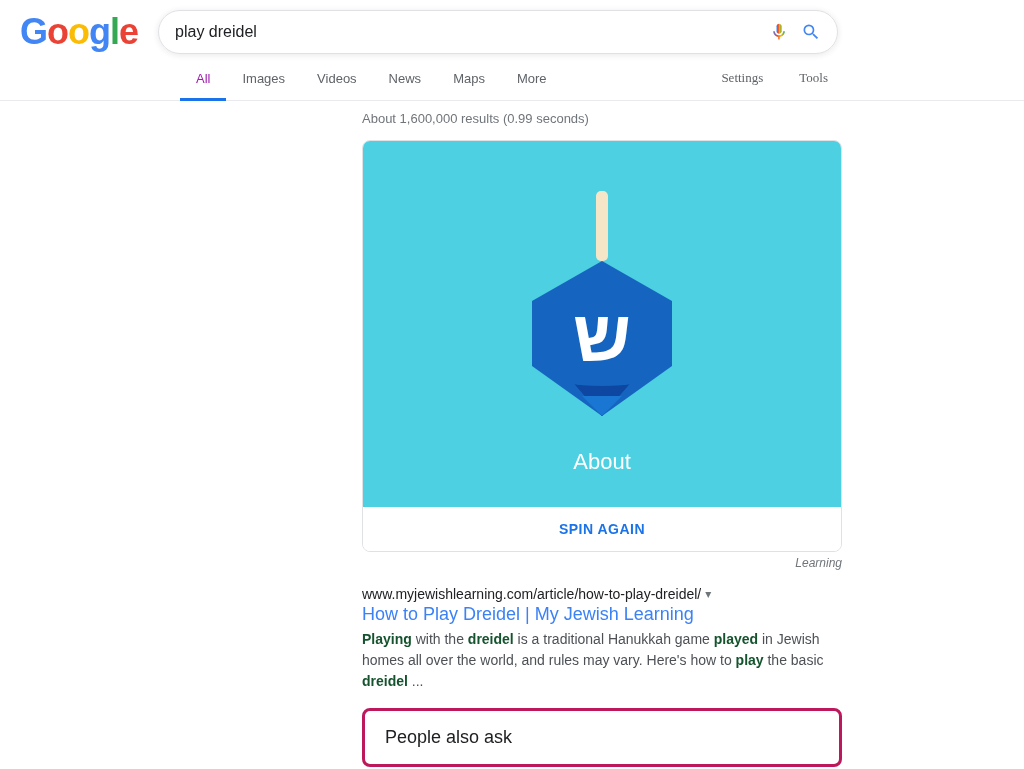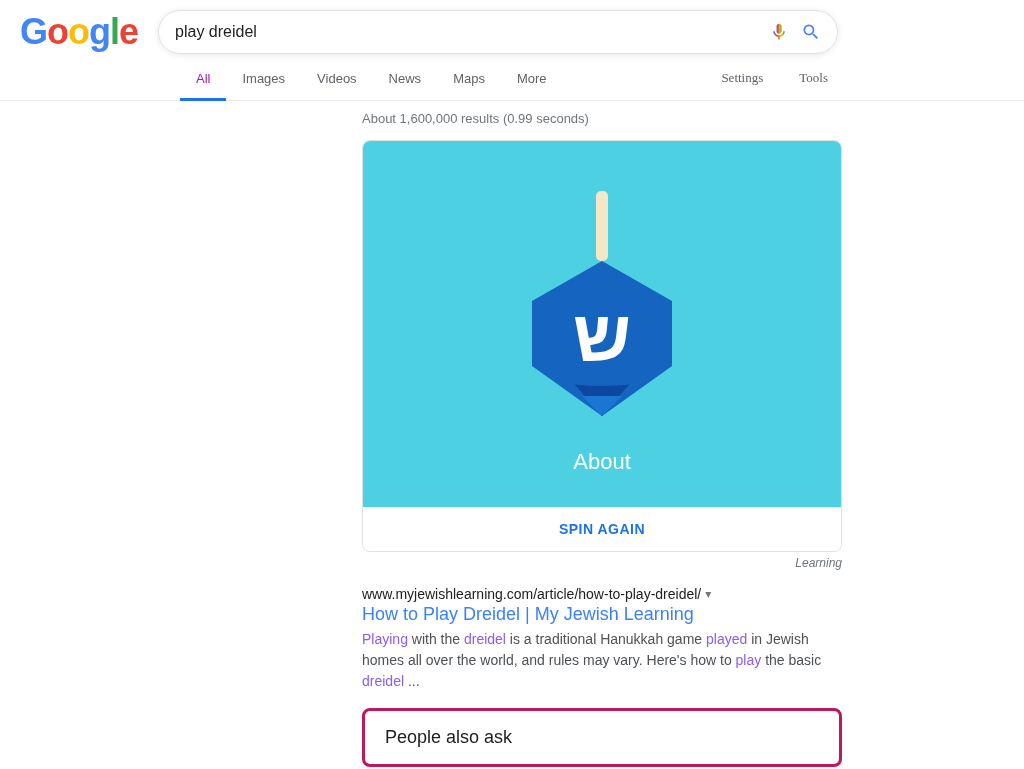--- a/index.html
+++ b/index.html
@@ -200,22 +200,22 @@
       display: block;
       margin-bottom: 4px;
       cursor: pointer;
     }
     .result-snippet {
       color: #4d5156;
       font-size: 14px;
       line-height: 1.5;
     }
     .result-snippet b {
-      font-weight: normal;
-      color: #8b5cf6;
+      font-weight: bold;
+      color: #14532d;
     }
 
     
     .people-also-ask {
       border: 3px solid #be185d;
       border-radius: 8px;
       padding: 16px 20px;
       max-width: 710px;
       margin-top: 8px;
     }

